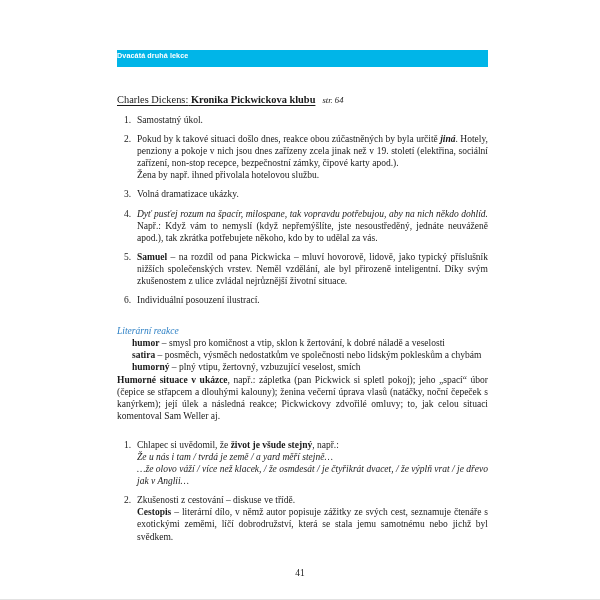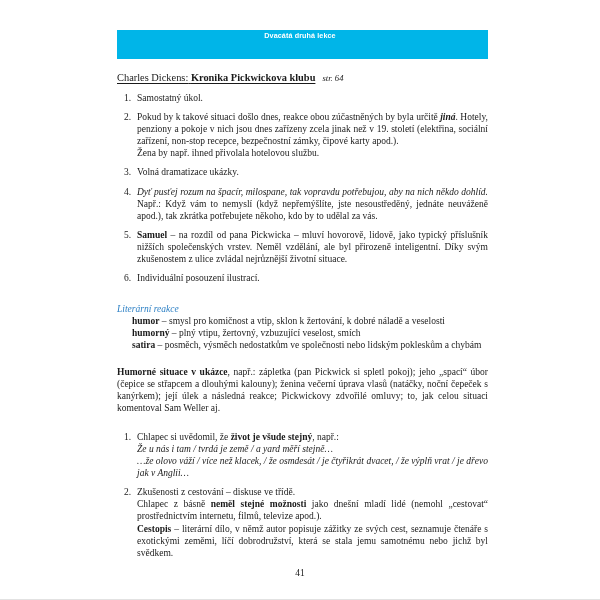--- a/index.html
+++ b/index.html
@@ -27,40 +27,41 @@
   .content {
     position: absolute;
     left: 117px;
     top: 30px;
     width: 371px;
   }
 
   
   .header-band {
     background: #00b5e8;
-    height: 29px;
+    height: 17px;
     line-height: 11px;
-    text-align: center;
+    text-align: left;
     padding-right: 5px;
     box-sizing: border-box;
+    margin-top: 20px;
   }
   .header-band-label {
     color: #ffffff;
     font-family: "Liberation Sans", "DejaVu Sans", sans-serif;
     font-weight: bold;
     font-size: 7.2px;
     letter-spacing: 0.1px;
     display: inline-block;
     vertical-align: top;
     line-height: 11px;
   }
 
   
   .work-heading {
-    margin-top: 12px;
+    margin-top: 26px;
     font-size: 10.4px;
     line-height: 13px;
     white-space: nowrap;
   }
   .work-heading .underlined {
     text-decoration: underline;
     text-underline-offset: 2px;
   }
   .work-heading .author { font-weight: normal; }
   .work-heading .title { font-weight: bold; }
@@ -110,21 +111,20 @@
     list-style: none;
   }
   .theory-list li {
     font-size: 9.5px;
     line-height: 12.1px;
     margin-left: 15px;
   }
   .theory-term { font-weight: bold; }
 
   .humor-para {
-    margin-top: 14px;
     font-size: 9.5px;
     line-height: 12.1px;
     text-align: justify;
   }
 
   .keats-block { margin-top: 17px; }
 
   .poem {
     display: block;
     font-style: italic;
@@ -186,44 +186,43 @@
 
     </ol>
 
     <div class="theory-title">Literární reakce</div>
 
     <ul class="theory-list">
       <li>
         <span class="theory-term">humor</span><span> – smysl pro komičnost a vtip, sklon k žertování, k dobré náladě a veselosti</span>
       </li>
       <li>
+        <span class="theory-term">satira</span><span> – posměch, výsměch nedostatkům ve společnosti nebo lidským pokleskům a chybám</span>
+      </li>
+      <li>
         <span class="theory-term">humorný</span><span> – plný vtipu, žertovný, vzbuzující veselost, smích</span>
-      </li>
-      <li>
-        <span class="theory-term">satira</span><span> – posměch, výsměch nedostatkům ve společnosti nebo lidským pokleskům a chybám</span>
       </li>
     </ul>
 
     <div class="humor-para">
       <span class="b">Humorné situace v ukázce</span><span>, např.: zápletka (pan Pickwick si spletl pokoj); jeho „spací“ úbor (čepice se střapcem a dlouhými kalouny); ženina večerní úprava vlasů (natáčky, noční čepeček s kanýrkem); její úlek a následná reakce; Pickwickovy zdvořilé omluvy; to, jak celou situaci komentoval Sam Weller aj.</span>
     </div>
 
     <div class="keats-block">
 
       <ol class="answers">
 
         <li>
           <span class="num">1.</span><span>Chlapec si uvědomil, že </span><span class="b">život je všude stejný</span><span>, např.:</span>
           <span class="poem">Že u nás i tam / tvrdá je země / a yard měří stejně…</span>
           <span class="poem">…že olovo váží / více než klacek, / že osmdesát / je čtyřikrát dvacet, / že výplň vrat / je dřevo jak v Anglii…</span>
         </li>
 
         <li>
           <span class="num">2.</span><span>Zkušenosti z cestování – diskuse ve třídě.</span>
-          <span class="sub-line"><span>Chlapec z básně </span><span class="b">neměl stejné možnosti</span><span> jako dnešní mladí lidé (nemohl „cestovat“ prostřednictvím internetu, filmů, televize apod.).</span></span>
           <span class="sub-line"><span class="b">Cestopis</span><span> – literární dílo, v němž autor popisuje zážitky ze svých cest, seznamuje čtenáře s exotickými zeměmi, líčí dobrodružství, která se stala jemu samotnému nebo jichž byl svědkem.</span></span>
         </li>
 
       </ol>
     </div>
 
   </div>
 
   <div class="page-number">41</div>
 

